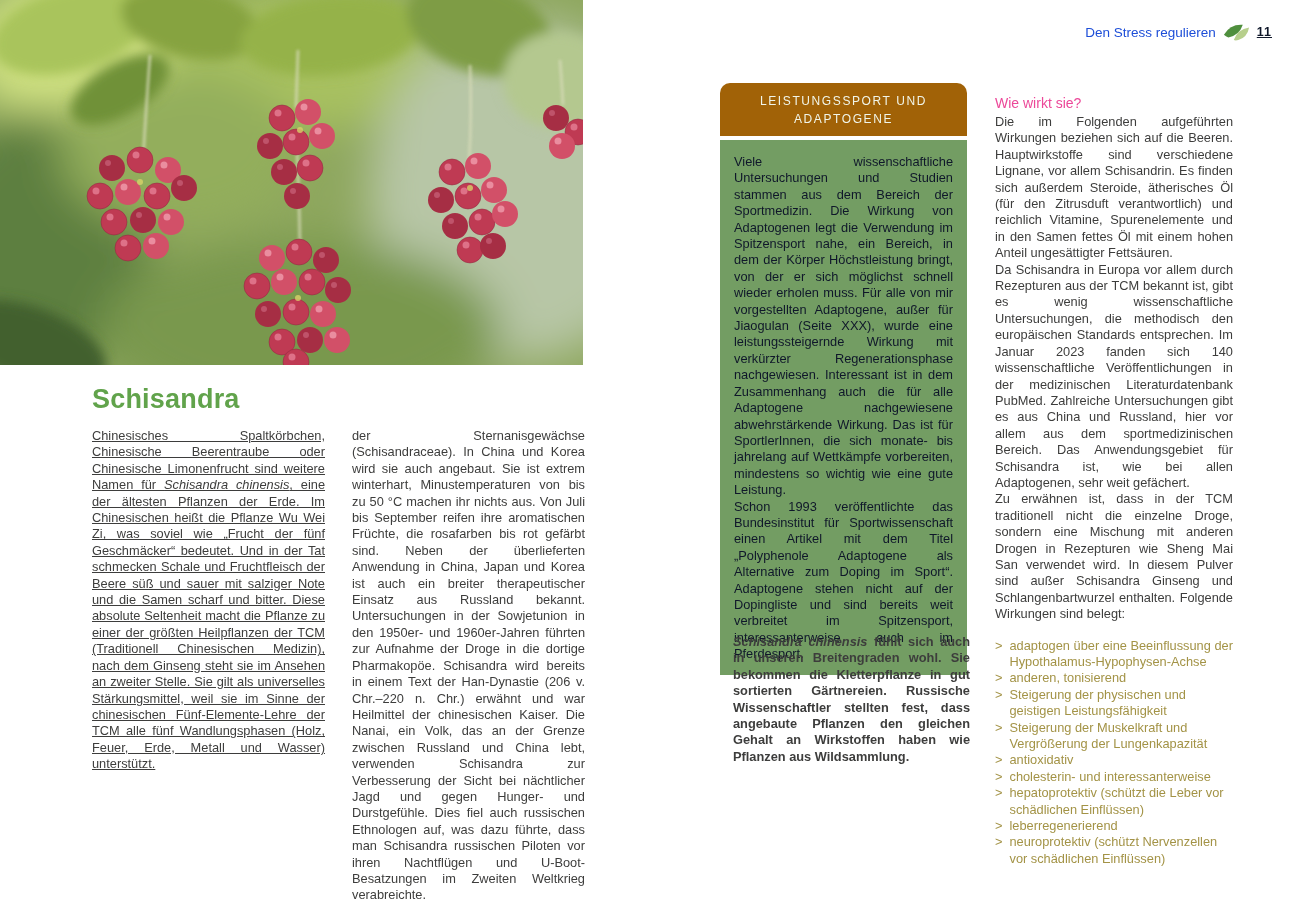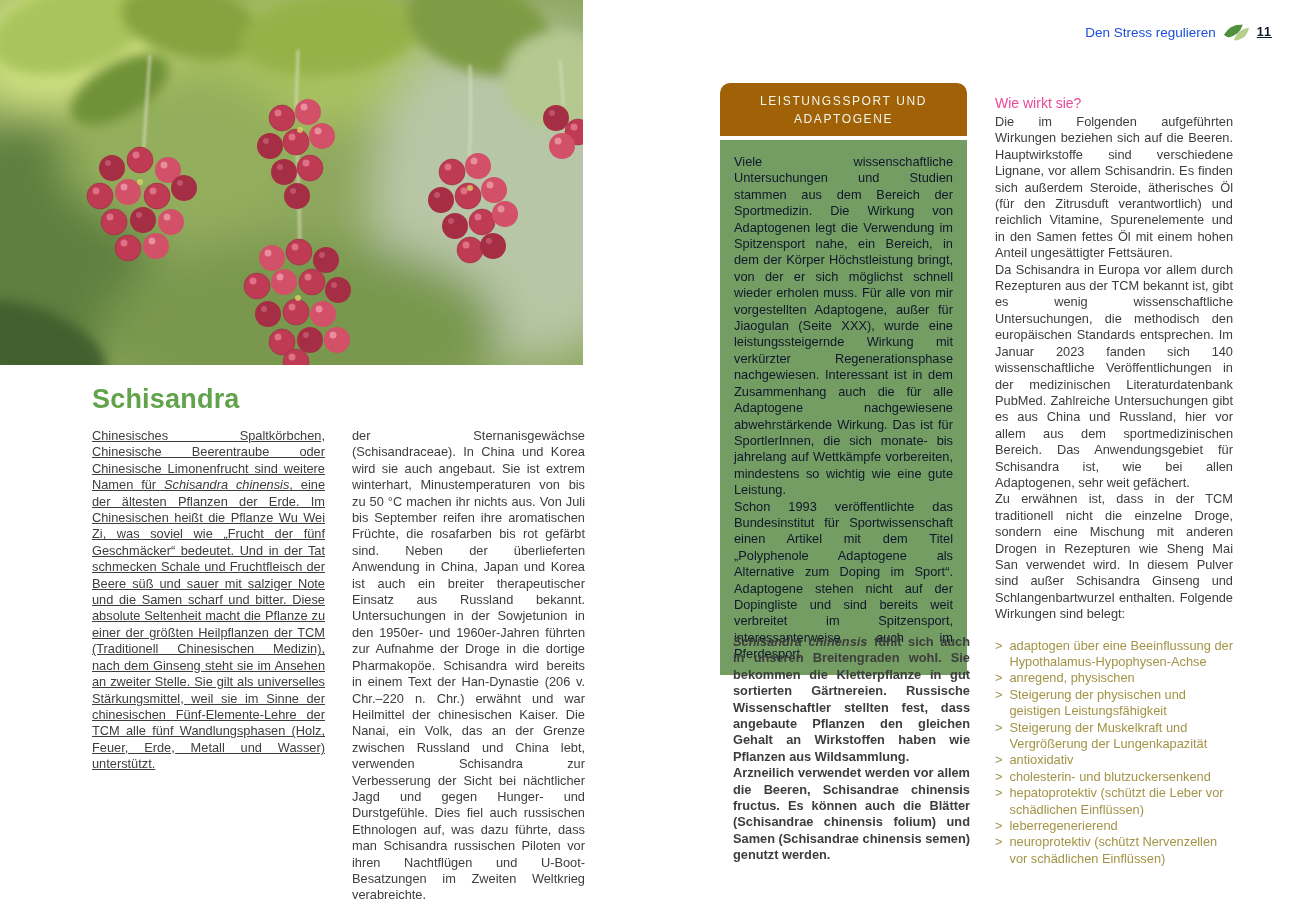--- a/index.html
+++ b/index.html
@@ -199,52 +199,51 @@
   <div class="info-box">
     <div class="info-box-title">LEISTUNGSSPORT UND ADAPTOGENE</div>
     <div class="info-box-body">
       <p>Viele wissenschaftliche Untersuchungen und Studien stammen aus dem Bereich der Sportmedizin. Die Wirkung von Adaptogenen legt die Verwendung im Spitzensport nahe, ein Bereich, in dem der Körper Höchstleistung bringt, von der er sich möglichst schnell wieder erholen muss. Für alle von mir vorgestellten Adaptogene, außer für Jiaogulan (Seite XXX), wurde eine leistungssteigernde Wirkung mit verkürzter Regenerationsphase nachgewiesen. Interessant ist in dem Zusammenhang auch die für alle Adaptogene nachgewiesene abwehrstärkende Wirkung. Das ist für SportlerInnen, die sich monate- bis jahrelang auf Wettkämpfe vorbereiten, mindestens so wichtig wie eine gute Leistung.</p>
       <p>Schon 1993 veröffentlichte das Bundesinstitut für Sportwissenschaft einen Artikel mit dem Titel „Polyphenole Adaptogene als Alternative zum Doping im Sport“. Adaptogene stehen nicht auf der Dopingliste und sind bereits weit verbreitet im Spitzensport, interessanterweise auch im Pferdesport.</p>
     </div>
   </div>
 
   <div class="mid-col">
     <p><em>Schisandra chinensis</em><span> fühlt sich auch in unseren Breitengraden wohl. Sie bekommen die Kletterpflanze in gut sortierten Gärtnereien. Russische Wissenschaftler stellten fest, dass angebaute Pflanzen den gleichen Gehalt an Wirkstoffen haben wie Pflanzen aus Wildsammlung.</span></p>
-    <p>Arzneilich verwendet werden vor allem die Beeren, Schisandrae chinensis fructus. Es können auch die Blätter (Schisandrae chinensis folium) und Samen (Schisandrae chinensis semen) genutzt werden.</p>
   </div>
 
   <div class="right-col">
     <h3>Wie wirkt sie?</h3>
     <p>Die im Folgenden aufgeführten Wirkungen beziehen sich auf die Beeren. Hauptwirkstoffe sind verschiedene Lignane, vor allem Schisandrin. Es finden sich außerdem Steroide, ätherisches Öl (für den Zitrusduft verantwortlich) und reichlich Vitamine, Spurenelemente und in den Samen fettes Öl mit einem hohen Anteil ungesättigter Fettsäuren.</p>
     <p>Da Schisandra in Europa vor allem durch Rezepturen aus der TCM bekannt ist, gibt es wenig wissenschaftliche Untersuchungen, die methodisch den europäischen Standards entsprechen. Im Januar 2023 fanden sich 140 wissenschaftliche Veröffentlichungen in der medizinischen Literaturdatenbank PubMed. Zahlreiche Untersuchungen gibt es aus China und Russland, hier vor allem aus dem sportmedizinischen Bereich. Das Anwendungsgebiet für Schisandra ist, wie bei allen Adaptogenen, sehr weit gefächert.</p>
     <p>Zu erwähnen ist, dass in der TCM traditionell nicht die einzelne Droge, sondern eine Mischung mit anderen Drogen in Rezepturen wie Sheng Mai San verwendet wird. In diesem Pulver sind außer Schisandra Ginseng und Schlangenbartwurzel enthalten. Folgende Wirkungen sind belegt:</p>
     <ul class="benefits">
       <li>
           <span class="marker">&gt;</span>
           <span class="btxt">adaptogen über eine Beeinflussung der Hypothalamus-Hypophysen-Achse</span>
         </li>
       <li>
           <span class="marker">&gt;</span>
-          <span class="btxt">anregend, physischen</span>
+          <span class="btxt">anderen, tonisierend</span>
         </li>
       <li>
           <span class="marker">&gt;</span>
           <span class="btxt">Steigerung der physischen und geistigen Leistungsfähigkeit</span>
         </li>
       <li>
           <span class="marker">&gt;</span>
           <span class="btxt">Steigerung der Muskelkraft und Vergrößerung der Lungenkapazität</span>
         </li>
       <li>
           <span class="marker">&gt;</span>
           <span class="btxt">antioxidativ</span>
         </li>
       <li>
           <span class="marker">&gt;</span>
-          <span class="btxt">cholesterin- und blutzuckersenkend</span>
+          <span class="btxt">cholesterin- und interessanterweise</span>
         </li>
       <li>
           <span class="marker">&gt;</span>
           <span class="btxt">hepatoprotektiv (schützt die Leber vor schädlichen Einflüssen)</span>
         </li>
       <li>
           <span class="marker">&gt;</span>
           <span class="btxt">leberregenerierend</span>
         </li>
       <li>

